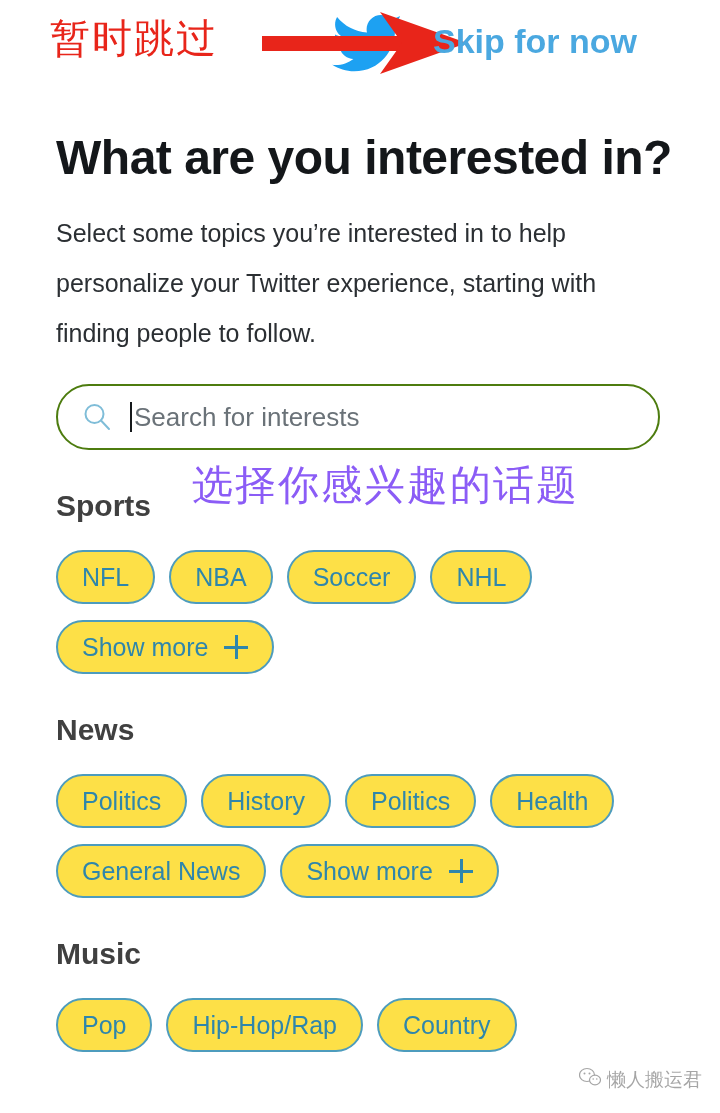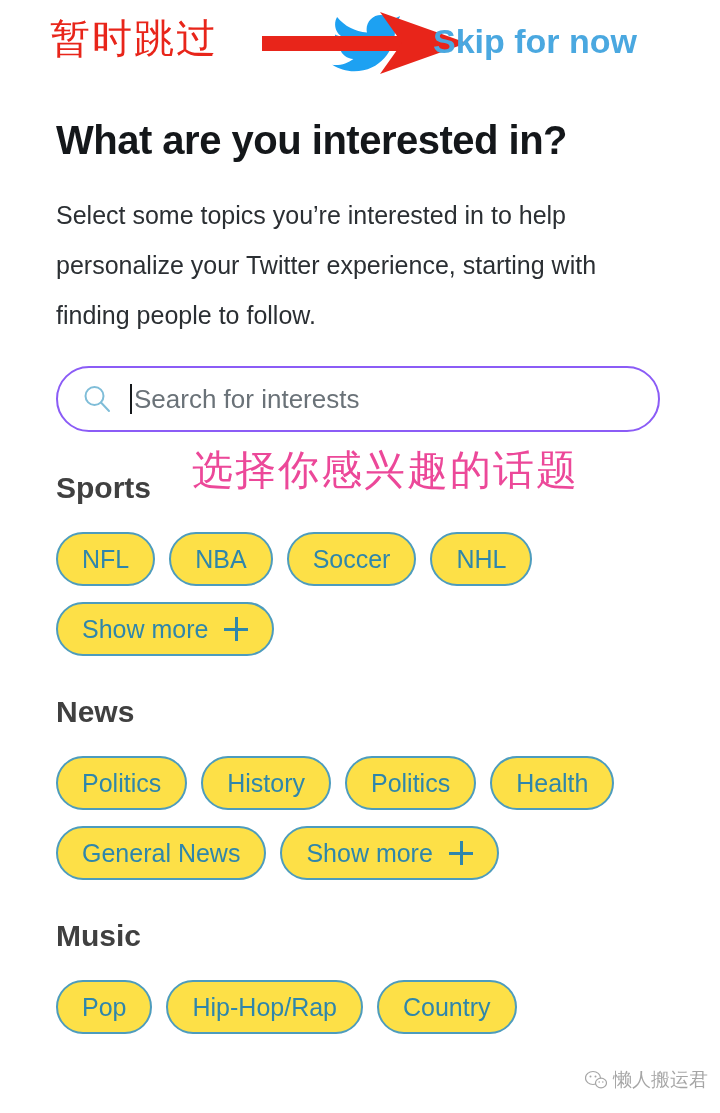--- a/index.html
+++ b/index.html
@@ -70,43 +70,43 @@
 
   
   .content {
     position: absolute;
     left: 0;
     top: 90px;
     width: 720px;
   }
 
   .page-title {
-    margin: 26px 0 0 56px;
-    font-size: 40px;
+    margin: 44px 0 0 56px;
+    font-size: 48px;
     line-height: 48px;
     font-weight: bold;
     color: #14171a;
     letter-spacing: -0.5px;
   }
 
   .page-desc {
     margin: 26px 56px 0 56px;
     font-size: 25px;
     line-height: 50px;
     color: #2b2f33;
     max-width: 615px;
   }
 
   
   .search-box {
     position: relative;
     margin: 26px 0 0 56px;
     width: 604px;
     height: 66px;
-    border: 2px solid #8b5cf6;
+    border: 2px solid #4d7c0f;
     border-radius: 34px;
     display: flex;
     align-items: center;
     background: #fff;
   }
 
   .search-icon {
     margin-left: 24px;
     width: 30px;
     height: 30px;
@@ -146,23 +146,23 @@
     color: #404040;
     display: inline-block;
   }
 
   .cn-note {
     position: absolute;
     left: 136px;
     top: -22px;
     font-size: 41px;
     line-height: 52px;
-    color: #ec4899;
+    color: #8b5cf6;
     letter-spacing: 2px;
-    font-family: Liberation Serif, serif;
+    font-family: Liberation Mono, monospace;
     white-space: nowrap;
   }
 
   .chips {
     margin: 22px 0 0 56px;
     width: 620px;
     display: flex;
     flex-wrap: wrap;
     gap: 16px 14px;
   }
@@ -199,24 +199,23 @@
   .chip .plus-icon::before {
     left: 11px; top: 0; width: 3px; height: 24px;
   }
   .chip .plus-icon::after {
     top: 11px; left: 0; height: 3px; width: 24px;
   }
 
   
   .watermark {
     position: absolute;
-    right: 12px;
+    right: 18px;
     bottom: 20px;
     display: flex;
-    align-items: center;
     gap: 6px;
     opacity: 0.42;
   }
   .watermark .wm-text {
     font-size: 19px;
     color: #2b2b2b;
     font-family: "DejaVu Sans", sans-serif;
     white-space: nowrap;
   }
 </style>

